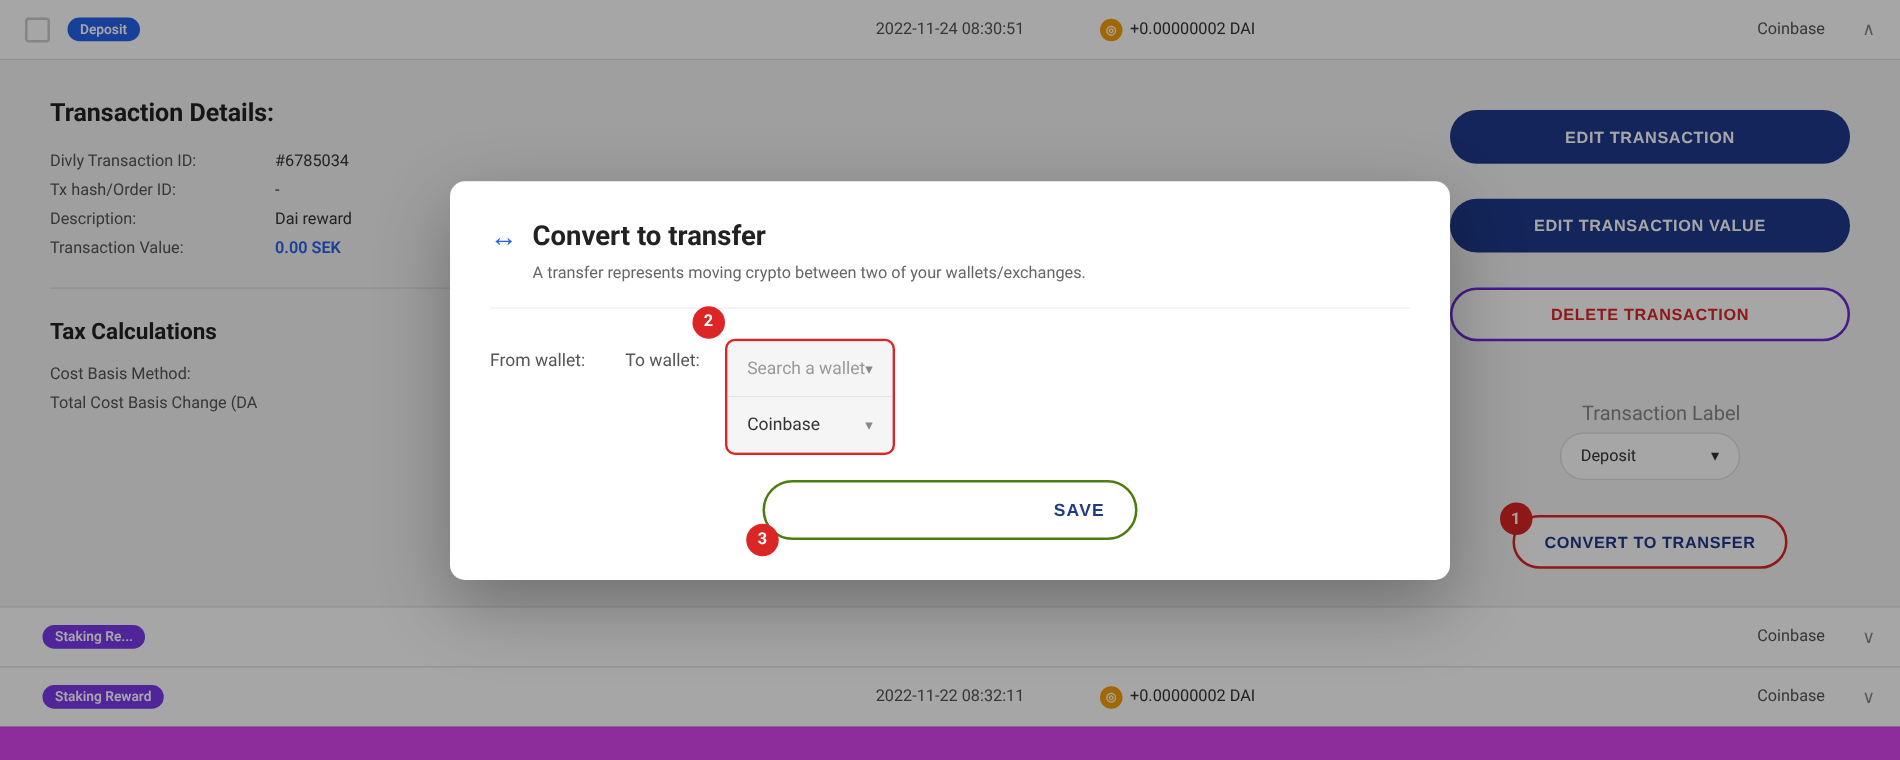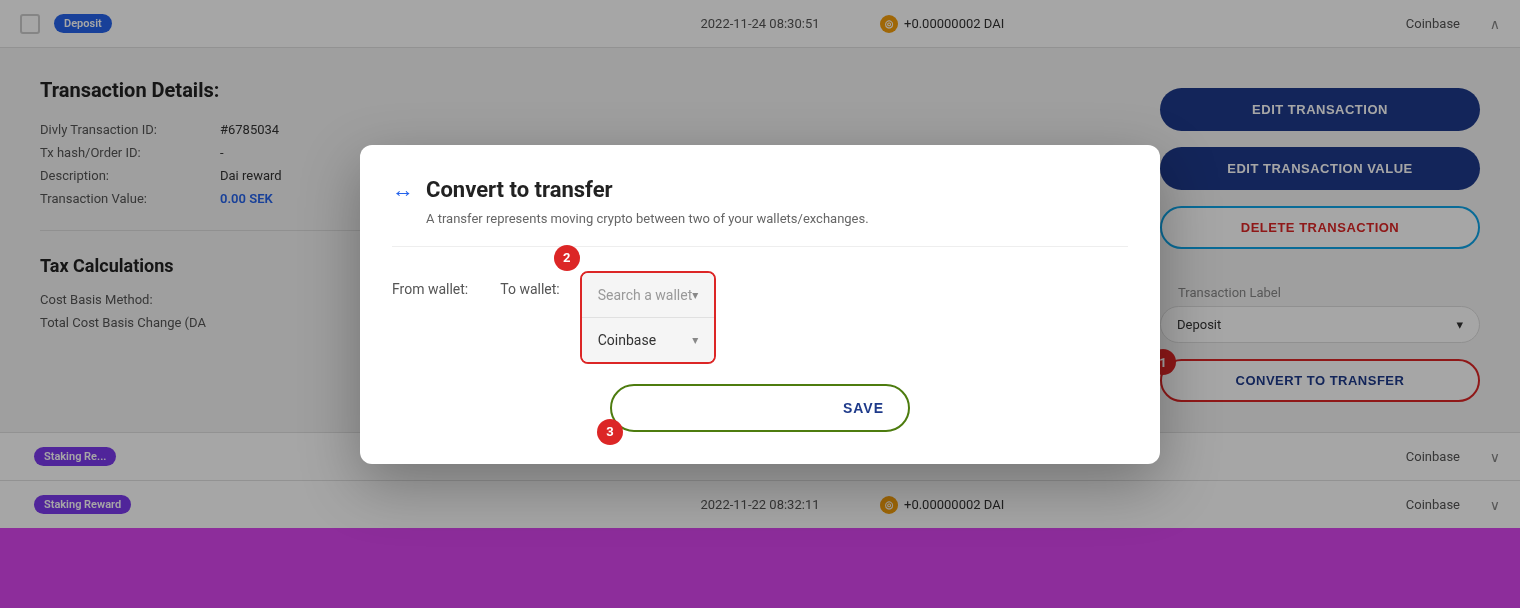--- a/index.html
+++ b/index.html
@@ -106,22 +106,23 @@
     }
 
     .left-panel {
       flex: 1;
     }
 
     .right-panel {
       width: 320px;
       display: flex;
       flex-direction: column;
-      gap: 16px;
+      gap: 28px;
       padding-top: 10px;
+      align-items: center;
     }
 
     .section-title {
       font-size: 20px;
       font-weight: 700;
       color: #222;
       margin-bottom: 20px;
     }
 
     .detail-row {
@@ -170,38 +171,38 @@
       font-weight: 700;
       letter-spacing: 0.5px;
       cursor: pointer;
       width: 100%;
       text-align: center;
     }
 
     .btn-danger-outline {
       background: #fff;
       color: #dc2626;
-      border: 2px solid #0ea5e9;
+      border: 2px solid #6d28d9;
       border-radius: 24px;
       padding: 12px 24px;
       font-size: 13px;
       font-weight: 700;
       letter-spacing: 0.5px;
       cursor: pointer;
       width: 100%;
       text-align: center;
     }
 
     
     .label-section {
       margin-top: 20px;
     }
 
     .label-title {
-      font-size: 13px;
+      font-size: 16px;
       color: #888;
       margin-bottom: 6px;
       padding-left: 18px;
     }
 
     .label-dropdown {
       display: flex;
       align-items: center;
       justify-content: space-between;
       background: #fff;

